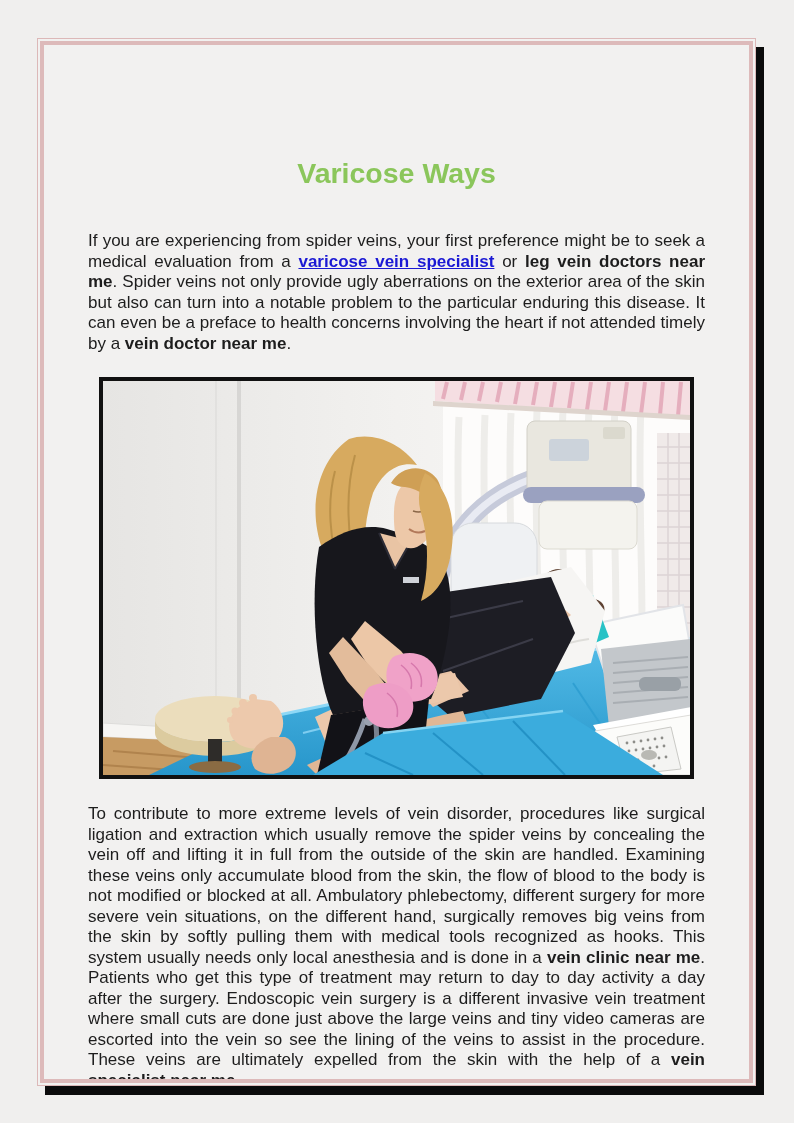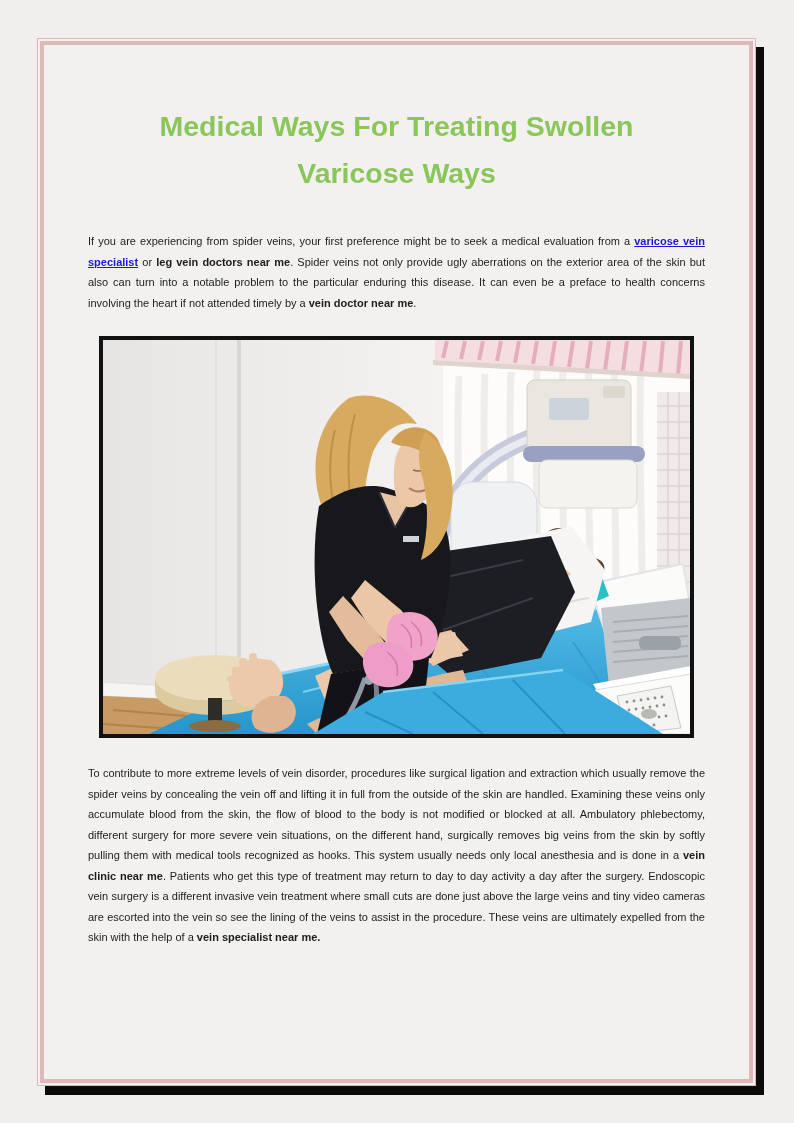--- a/index.html
+++ b/index.html
@@ -24,21 +24,21 @@
     overflow:hidden;
   }
   h1.title{
     margin:0 0 34px 0;
     text-align:center;
     font-size:28.5px;line-height:47px;font-weight:bold;
     color:#8bc65b;
   }
   p.body{
     margin:0;
-    font-size:11px;line-height:20.5px;
+    font-size:17px;line-height:20.5px;
     color:#1d1d1d;
     text-align:justify;
   }
   p.body .seg-bold{font-weight:bold;}
   p.body a.seg-link{
     color:#1b19d4;font-weight:bold;text-decoration:underline;cursor:pointer;
   }
   figure.photo{
     margin:23px 0 25px 11px;
     width:587px;height:394px;
@@ -48,21 +48,21 @@
   }
   figure.photo svg{display:block;}
 </style>
 </head>
 <body>
 
 <div class="card-outer">
   <div class="card">
 
     <h1 class="title">
-      <span>Medical Ways For Treating Swollen</span><br>
+      <br>
       <span>Varicose Ways</span>
     </h1>
 
     <p class="body"><span class="seg">If you are experiencing from spider veins, your first preference might be to seek a medical evaluation from a </span><a href="#" class="seg-link">varicose vein specialist</a><span class="seg"> or </span><span class="seg-bold">leg vein doctors near me</span><span class="seg">. Spider veins not only provide ugly aberrations on the exterior area of the skin but also can turn into a notable problem to the particular enduring this disease. It can even be a preface to health concerns involving the heart if not attended timely by a </span><span class="seg-bold">vein doctor near me</span><span class="seg">.</span></p>
 
     <figure class="photo" aria-label="Nurse in black scrubs with pink gloves treating the leg of a patient lying on a blue exam table beside a C-arm machine in a bright clinic room">
       <svg width="587" height="394" viewBox="0 0 587 394" xmlns="http://www.w3.org/2000/svg">
         <defs>
           <linearGradient id="wallGrad" x1="0" y1="0" x2="1" y2="0">
             <stop offset="0" stop-color="#e6e5e3"></stop>

